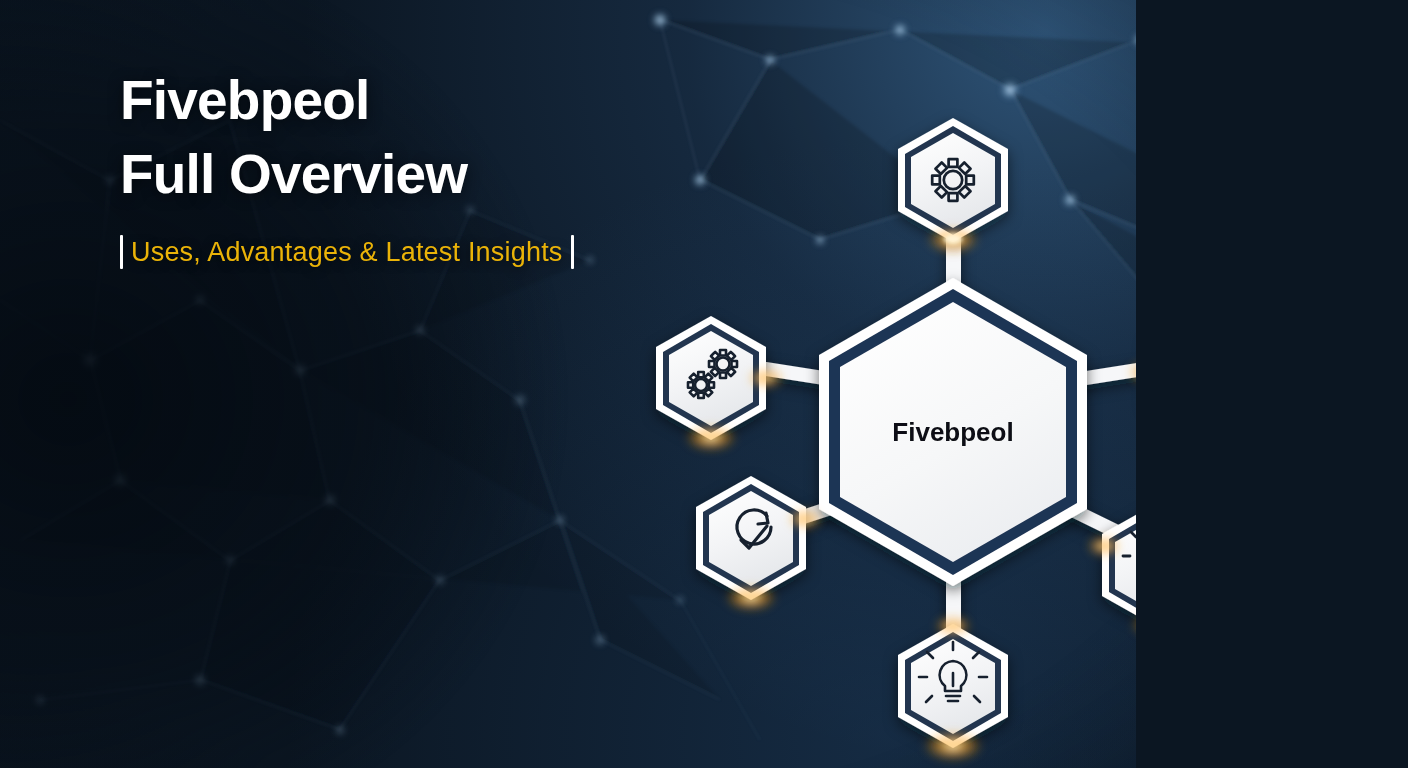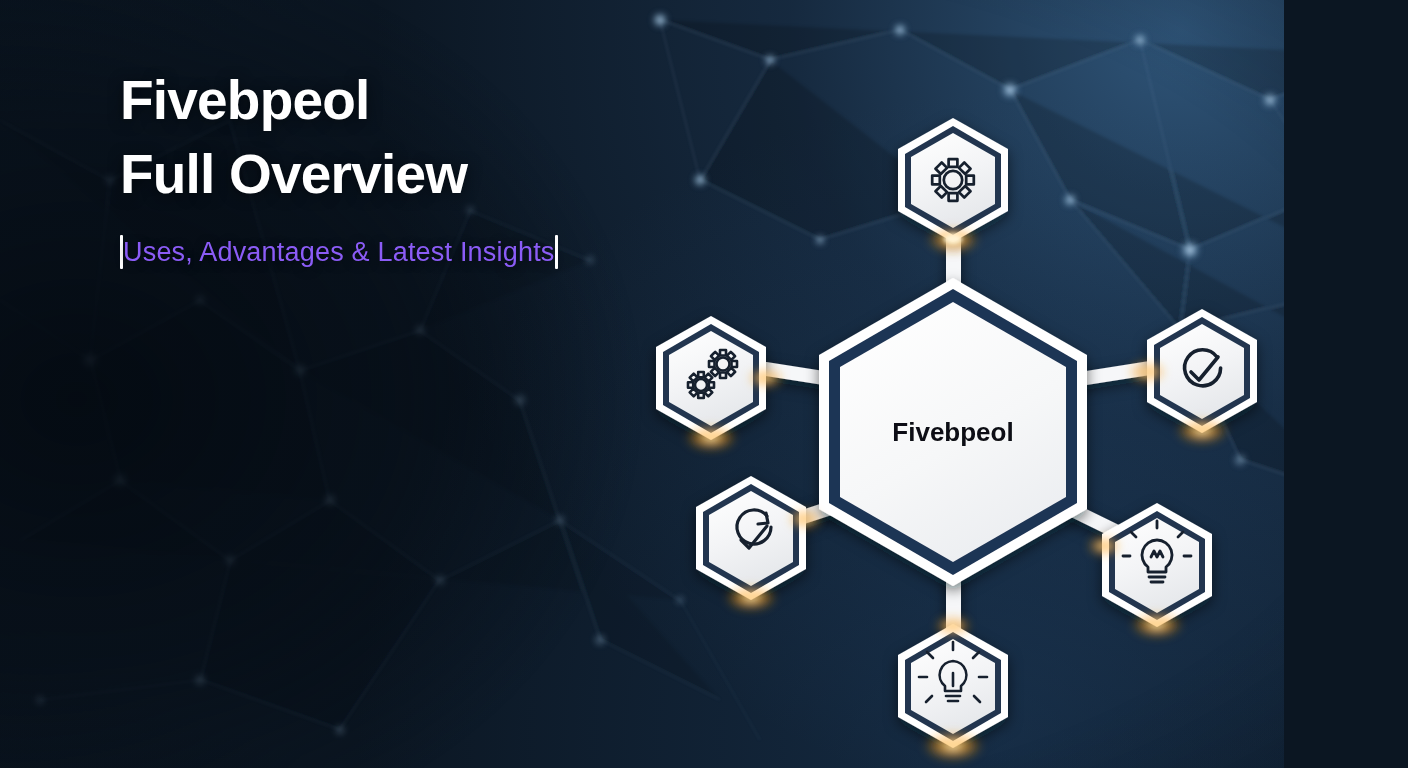--- a/index.html
+++ b/index.html
@@ -6,21 +6,21 @@
 
   html, body {
     width:1408px; height:768px;
     overflow:hidden;
     background:#0b1622;
     font-family:"Liberation Sans", sans-serif;
   }
 
   #stage {
     position:relative;
-    width:1284px; height:768px;
+    width:1136px; height:768px;
     overflow:hidden;
   }
 
   
   .bg-base {
     position:absolute; inset:0;
     background:
       radial-gradient(120% 130% at 100% 0%,  #3a6align 0%, transparent 0%),
       linear-gradient(115deg, #0a1420 0%, #0d1a28 26%, #12263a 48%, #1d3c5c 70%, #2b517a 88%, #315a85 100%);
   }
@@ -49,25 +49,25 @@
     position:absolute; left:120px; top:64px;
     color:#ffffff;
     font-size:55px; font-weight:bold;
     line-height:1.34;
     letter-spacing:-0.8px;
     text-shadow:0 2px 14px rgba(0,0,0,.55);
     white-space:pre-line;
   }
   .subhead {
     position:absolute; left:120px; top:235px;
-    color:#8b5cf6;
+    color:#eab308;
     font-size:27px; font-weight:400;
     letter-spacing:.2px;
     text-shadow:0 2px 10px rgba(0,0,0,.5);
-    display:flex; align-items:center; gap:0;
+    display:flex; align-items:center; gap:8px;
   }
   .subhead .bar {
     display:inline-block;
     width:3px; height:34px;
     background:#ffffff;
     border-radius:1px;
   }
 
   
   #diagram { position:absolute; left:0; top:0; }

